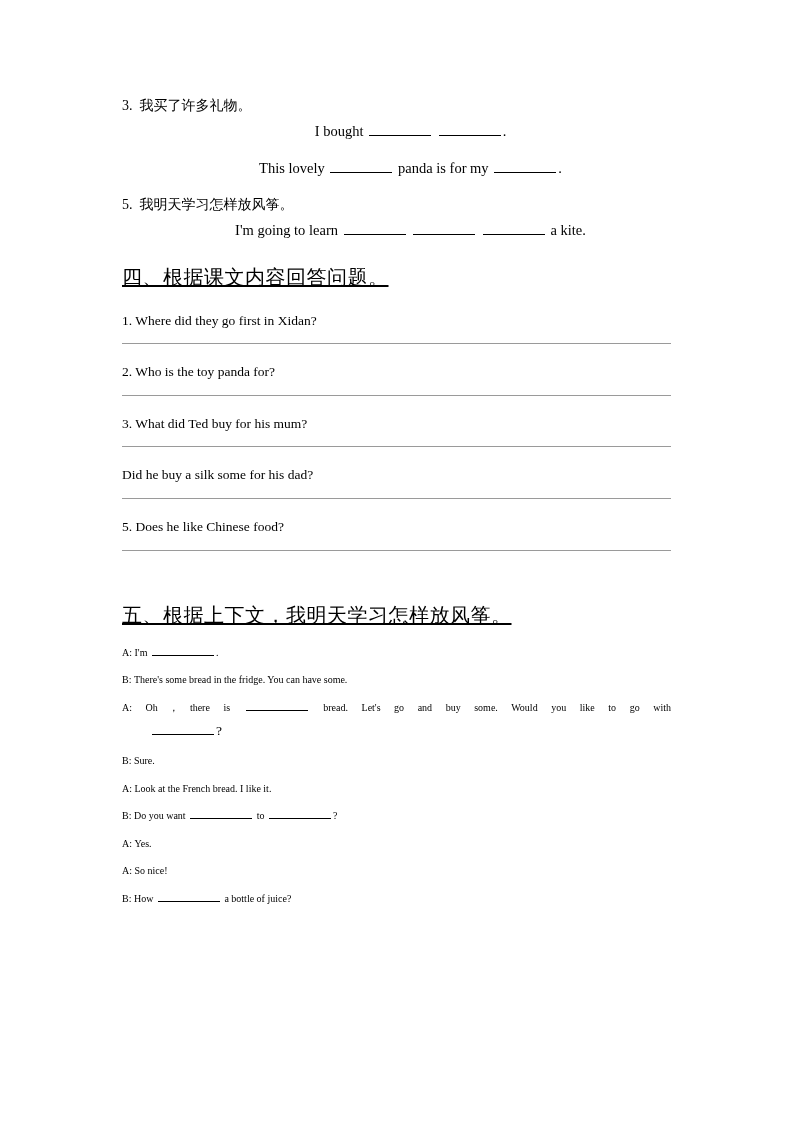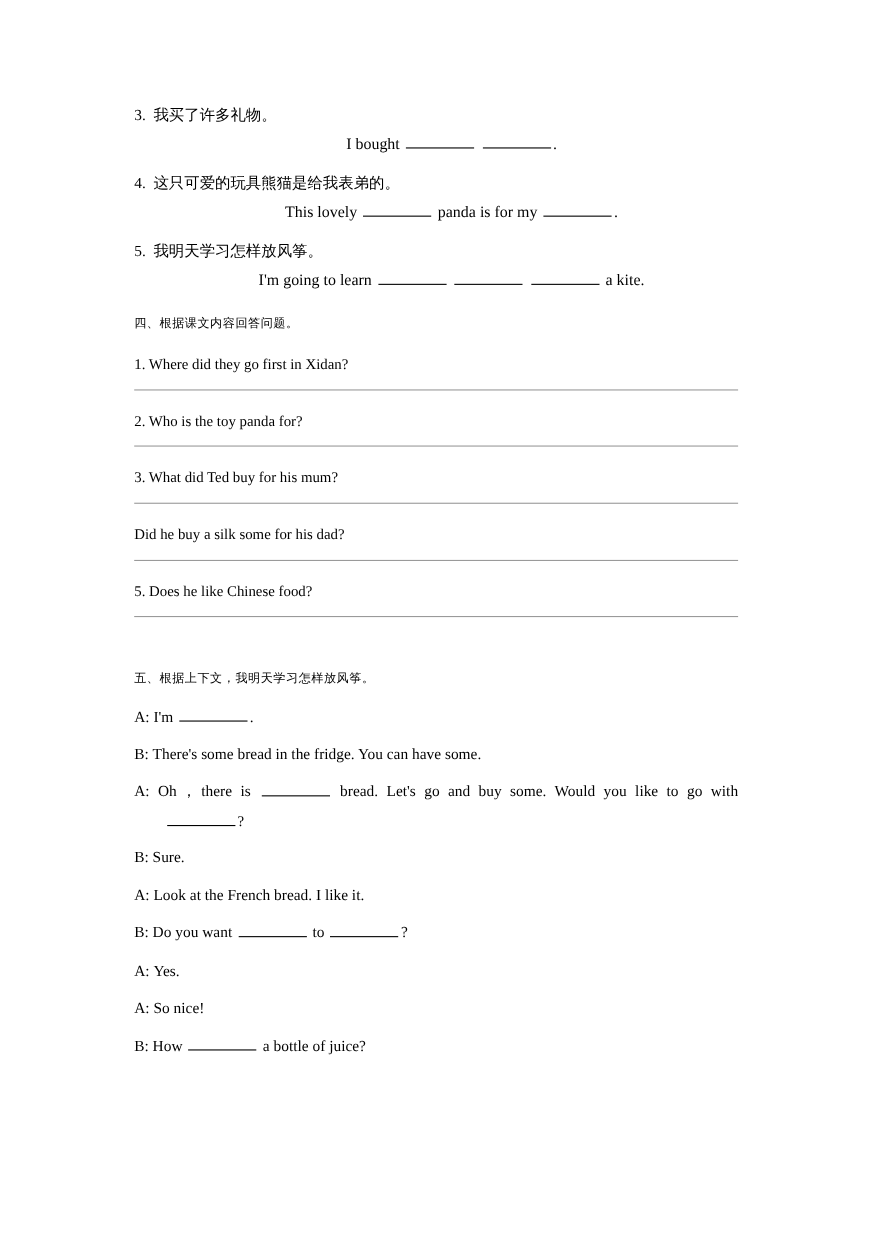--- a/index.html
+++ b/index.html
@@ -29,39 +29,40 @@
     margin: 0 0 4px 0;
   }
   .en-line {
     font-size: 14.5px;
     line-height: 1.6;
     margin: 0 0 14px 0;
     padding-left: 28px;
     text-align: center;
   }
   .sec-head {
-    font-size: 11px;
+    font-size: 20px;
     line-height: 1.6;
     margin: 18px 0 14px 0;
     letter-spacing: 0.5px;
+    text-decoration: underline;
   }
   .q-line {
     font-size: 13.5px;
     line-height: 1.6;
     margin: 17px 0 12px 0;
   }
   .rule {
     border: none;
     border-top: 1px solid #9a9a9a;
     margin: 0 0 16px 0;
     height: 0;
     width: 100%;
   }
   .dlg-line {
-    font-size: 14px;
+    font-size: 10px;
     line-height: 1.65;
     margin: 0 0 11px 0;
   }
   .dlg-cont {
     font-size: 13.5px;
     line-height: 1.65;
     margin: -7px 0 11px 0;
     padding-left: 28px;
   }
   .blank {
@@ -83,21 +84,20 @@
 <body>
 
 <div class="page">
 
   <div class="blk">
     <p class="num-line"><span>3.</span>&nbsp;&nbsp;<span>我买了许多礼物。</span></p>
     <p class="en-line"><span>I bought</span>&nbsp;<span class="blank w-md"></span>&nbsp;<span class="blank w-md"></span><span>.</span></p>
   </div>
 
   <div class="blk">
-    <p class="num-line"><span>4.</span>&nbsp;&nbsp;<span>这只可爱的玩具熊猫是给我表弟的。</span></p>
     <p class="en-line"><span>This lovely</span>&nbsp;<span class="blank w-md"></span>&nbsp;<span>panda is for my</span>&nbsp;<span class="blank w-md"></span><span>.</span></p>
   </div>
 
   <div class="blk">
     <p class="num-line"><span>5.</span>&nbsp;&nbsp;<span>我明天学习怎样放风筝。</span></p>
     <p class="en-line"><span>I'm going to learn</span>&nbsp;<span class="blank w-md"></span>&nbsp;<span class="blank w-md"></span>&nbsp;<span class="blank w-md"></span>&nbsp;<span>a kite.</span></p>
   </div>
 
   <p class="sec-head">四、根据课文内容回答问题。</p>
 

